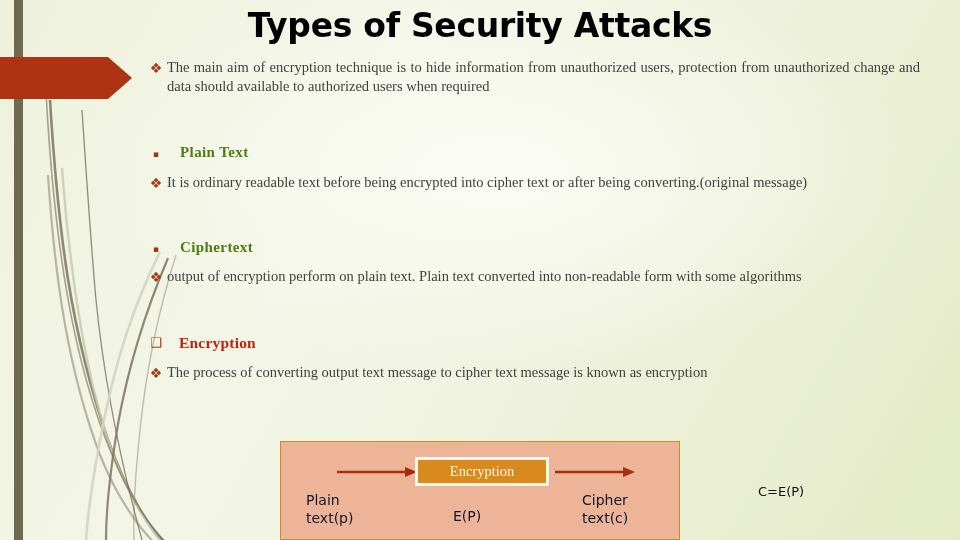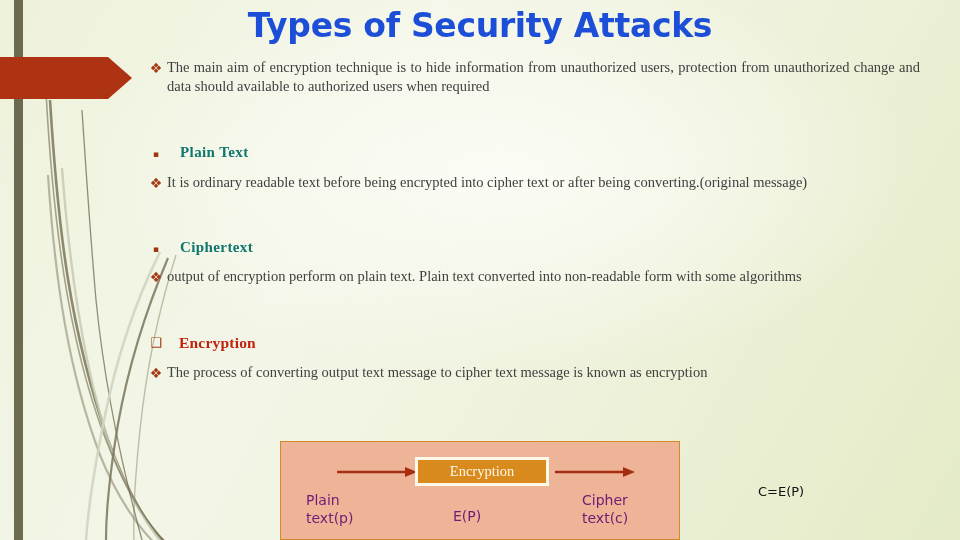--- a/index.html
+++ b/index.html
@@ -53,21 +53,21 @@
   .title {
     position: absolute;
     left: 0;
     top: 8px;
     width: 960px;
     text-align: center;
     font-family: "DejaVu Sans", sans-serif;
     font-weight: bold;
     font-size: 33px;
     letter-spacing: -0.3px;
-    color: #1d4ed8;
+    color: #000000;
     line-height: 1.1;
   }
   
   .block {
     position: absolute;
     display: flex;
     align-items: flex-start;
   }
   .bullet {
     flex: 0 0 auto;
@@ -98,21 +98,21 @@
     font-family: "Liberation Serif", serif;
     font-size: 14.5px;
     line-height: 1.28;
     color: #404040;
     text-align: justify;
   }
   .head-blue {
     font-family: "Liberation Serif", serif;
     font-weight: bold;
     font-size: 15px;
-    color: #0f766e;
+    color: #4d7c0f;
     letter-spacing: .4px;
   }
   .head-red {
     font-family: "Liberation Serif", serif;
     font-weight: bold;
     font-size: 15.5px;
     color: #c0220f;
     letter-spacing: .2px;
   }
 
@@ -142,21 +142,21 @@
     font-family: "Liberation Serif", serif;
     font-size: 14.5px;
     color: #fdf8e8;
   }
   .arrow-svg { position: absolute; }
   .diag-label {
     position: absolute;
     font-family: "DejaVu Sans", sans-serif;
     font-size: 14px;
     font-weight: normal;
-    color: #701a75;
+    color: #0f172a;
     line-height: 1.25;
     white-space: pre-line;
   }
   .formula {
     position: absolute;
     left: 747px;
     top: 484px;
     font-family: "DejaVu Sans", sans-serif;
     font-size: 13px;
     color: #111;

